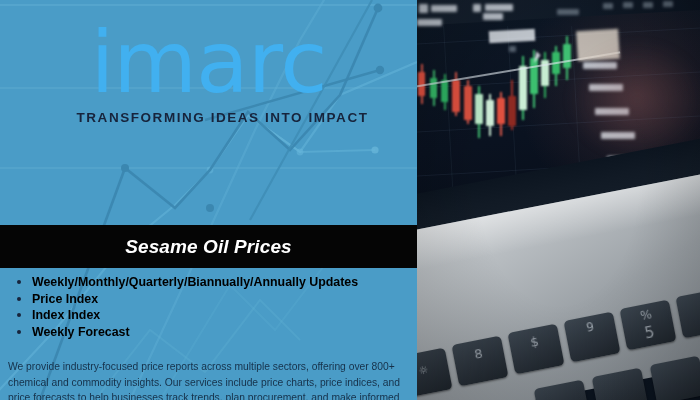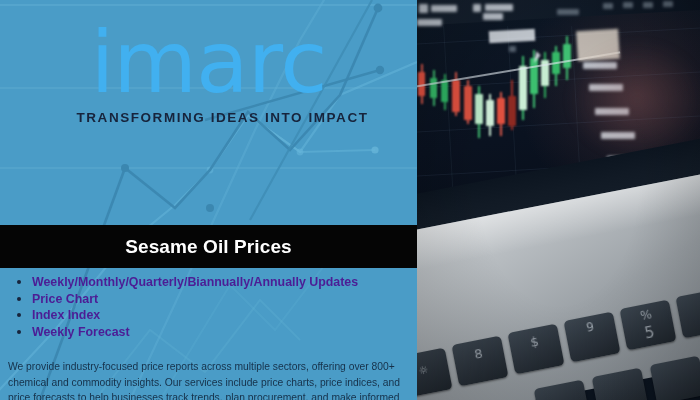--- a/index.html
+++ b/index.html
@@ -96,21 +96,21 @@
     left: 0;
     top: 274px;
     width: 417px;
     z-index: 5;
     margin: 0;
     padding: 0 0 0 14px;
     list-style: none;
   }
   #feature-list li {
     position: relative;
-    color: #4c1d95;
+    color: #000000;
     font-size: 12.4px;
     font-weight: 700;
     line-height: 16.6px;
     padding-left: 18px;
   }
   #feature-list li::before {
     content: "";
     position: absolute;
     left: 3px;
     top: 6px;
@@ -304,27 +304,27 @@
 
       <polyline points="95,400 150,330 205,372 260,300 300,340" fill="none" stroke="#5fb0d5" stroke-width="2" opacity="0.32"></polyline>
       <polyline points="160,400 230,285 275,330 330,258" fill="none" stroke="#5fb0d5" stroke-width="2" opacity="0.28"></polyline>
     </svg>
 
     <div id="logo-block">
       <div id="logo-mark" style="color: rgb(65, 176, 240);">imarc</div>
       <div id="tagline">TRANSFORMING IDEAS INTO IMPACT</div>
     </div>
 
-    <div id="title-band" style="background: rgb(5, 5, 5);">
+    <div id="title-band" style="background: rgb(5, 5, 5); font-style: italic;">
       <span id="title-band-text" style="color: rgb(255, 255, 255);">Sesame Oil Prices</span>
     </div>
 
     <ul id="feature-list">
       <li><span>Weekly/Monthly/Quarterly/Biannually/Annually Updates</span></li>
-      <li><span>Price Chart</span></li>
+      <li><span>Price Index</span></li>
       <li><span>Index Index</span></li>
       <li><span>Weekly Forecast</span></li>
     </ul>
 
     <p id="description">We provide industry-focused price reports across multiple sectors, offering over 800+ chemical and commodity insights. Our services include price charts, price indices, and price forecasts to help businesses track trends, plan procurement, and make informed decisions.</p>
   </div>
 
   <div id="photo">
 
     <div class="ph" id="screen-area"></div>

